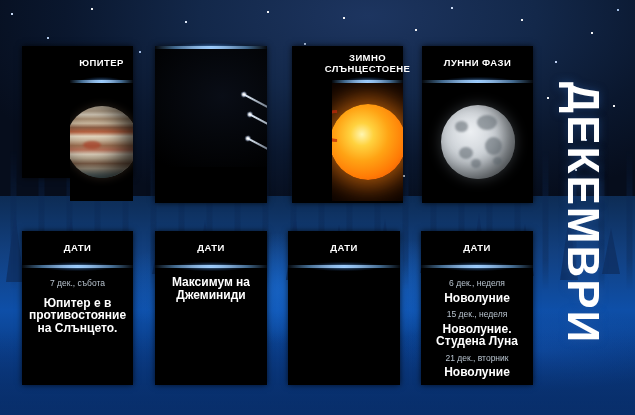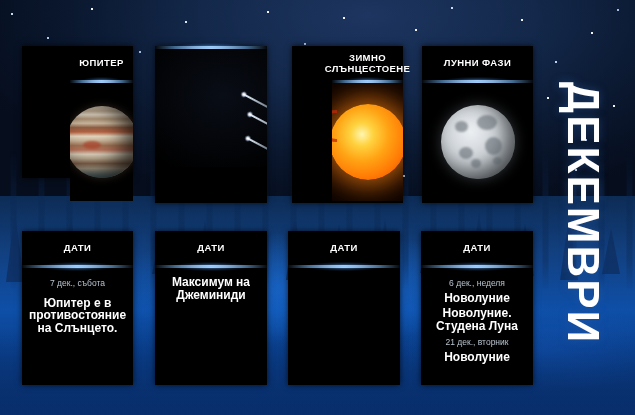--- a/index.html
+++ b/index.html
@@ -317,20 +317,21 @@
 </div>
 
 <div class="card" style="left:421px; top:231px; width:112px; height:154px;">
   <div class="card-head">
     <div class="t">ДАТИ</div>
   </div>
   <div class="divider"></div>
   <div class="info-body">
     <p class="date-line">6 дек., неделя</p>
     <p class="desc-line">Новолуние</p>
+    <p class="date-line">15 дек., неделя</p>
     <p class="desc-line">Новолуние. Студена Луна</p>
     <p class="date-line">21 дек., вторник</p>
     <p class="desc-line">Новолуние</p>
   </div>
 </div>
 
 <div id="month">
   <span class="month-rot" style="writing-mode: horizontal-tb; text-orientation: mixed; transform: rotate(90deg);">ДЕКЕМВРИ</span>
 </div>
 

